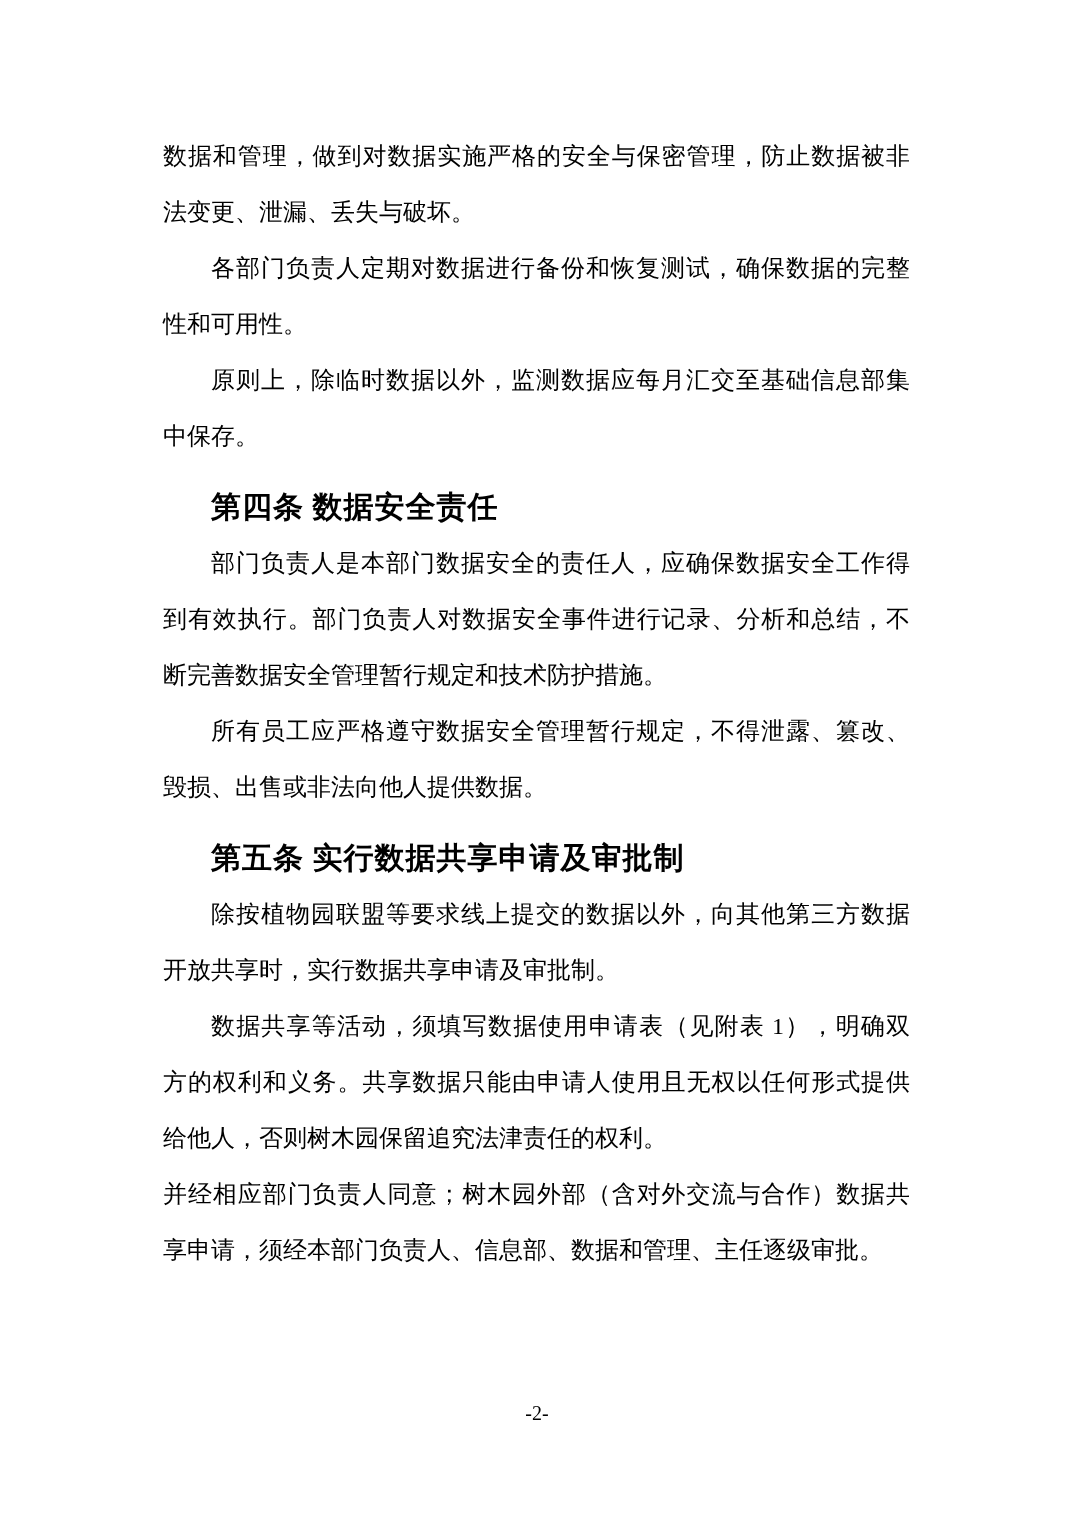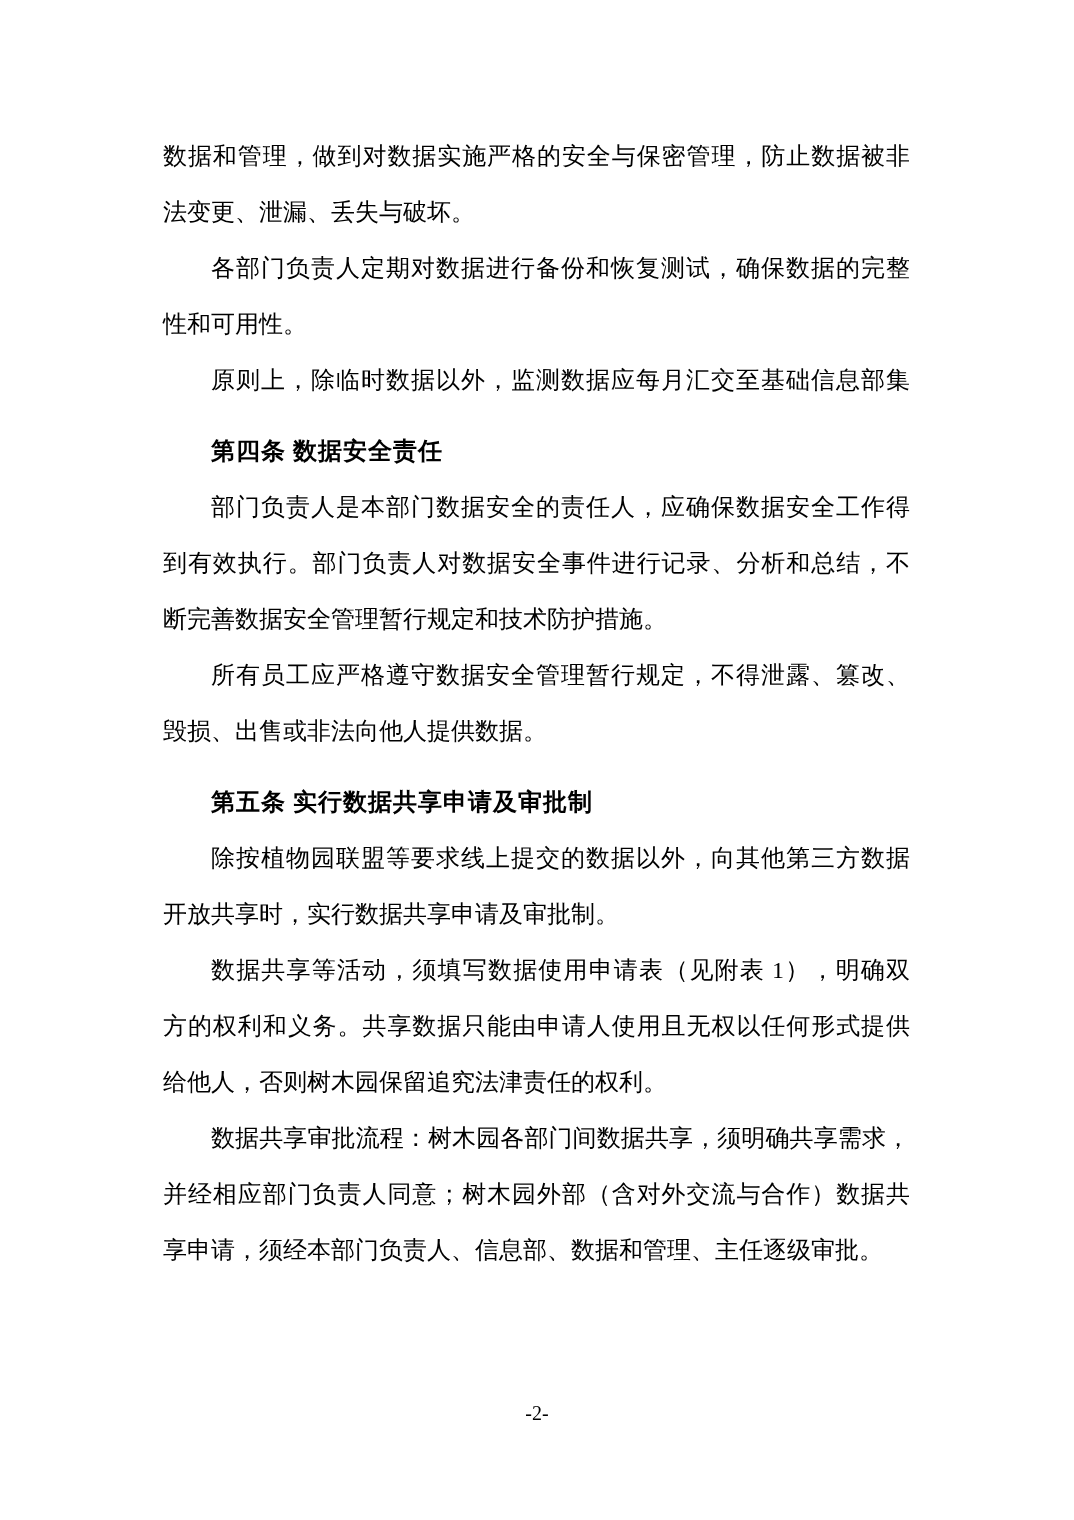--- a/index.html
+++ b/index.html
@@ -34,21 +34,21 @@
     padding-left: 48px;
   }
   .line.fill {
     text-align: justify;
     text-align-last: justify;
   }
   .line.heading {
     font-weight: bold;
     padding-left: 48px;
     margin-top: 15px;
-    font-size: 24px;
+    font-size: 30px;
     letter-spacing: 1px;
   }
   .page-number {
     position: absolute;
     left: 0;
     right: 0;
     top: 1398px;
     height: 30px;
     line-height: 30px;
     text-align: center;
@@ -59,30 +59,30 @@
 </head>
 <body>
 
 <div class="page">
   <div class="doc-content">
       <div class="line fill">数据和管理，做到对数据实施严格的安全与保密管理，防止数据被非</div>
       <div class="line">法变更、泄漏、丢失与破坏。</div>
       <div class="line indent fill">各部门负责人定期对数据进行备份和恢复测试，确保数据的完整</div>
       <div class="line">性和可用性。</div>
       <div class="line indent fill">原则上，除临时数据以外，监测数据应每月汇交至基础信息部集</div>
+      <div class="line">中保存。</div>
       <div class="line heading">第四条 数据安全责任</div>
       <div class="line indent fill">部门负责人是本部门数据安全的责任人，应确保数据安全工作得</div>
       <div class="line fill">到有效执行。部门负责人对数据安全事件进行记录、分析和总结，不</div>
       <div class="line">断完善数据安全管理暂行规定和技术防护措施。</div>
       <div class="line indent fill">所有员工应严格遵守数据安全管理暂行规定，不得泄露、篡改、</div>
       <div class="line">毁损、出售或非法向他人提供数据。</div>
       <div class="line heading">第五条 实行数据共享申请及审批制</div>
       <div class="line indent fill">除按植物园联盟等要求线上提交的数据以外，向其他第三方数据</div>
       <div class="line">开放共享时，实行数据共享申请及审批制。</div>
       <div class="line indent fill">数据共享等活动，须填写数据使用申请表（见附表 1），明确双</div>
       <div class="line fill">方的权利和义务。共享数据只能由申请人使用且无权以任何形式提供</div>
       <div class="line">给他人，否则树木园保留追究法津责任的权利。</div>
-      <div class="line indent fill">数据共享审批流程：树木园各部门间数据共享，须明确共享需求，</div>
       <div class="line fill">并经相应部门负责人同意；树木园外部（含对外交流与合作）数据共</div>
       <div class="line">享申请，须经本部门负责人、信息部、数据和管理、主任逐级审批。</div>
     </div>
   <div class="page-number">-2-</div>
 </div>
 
 </body></html>

